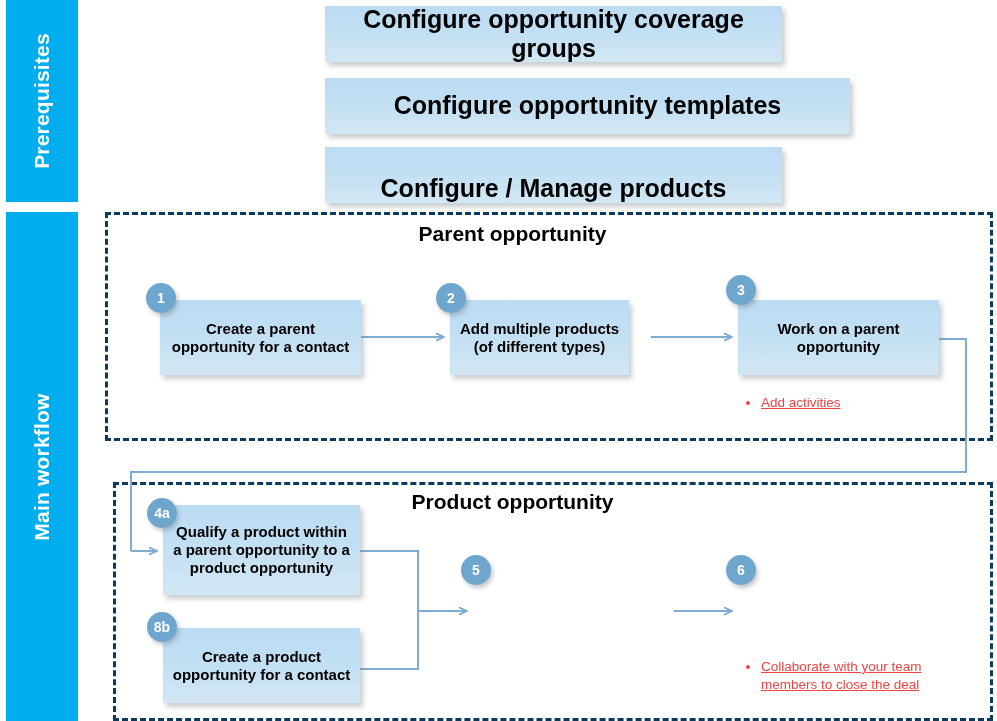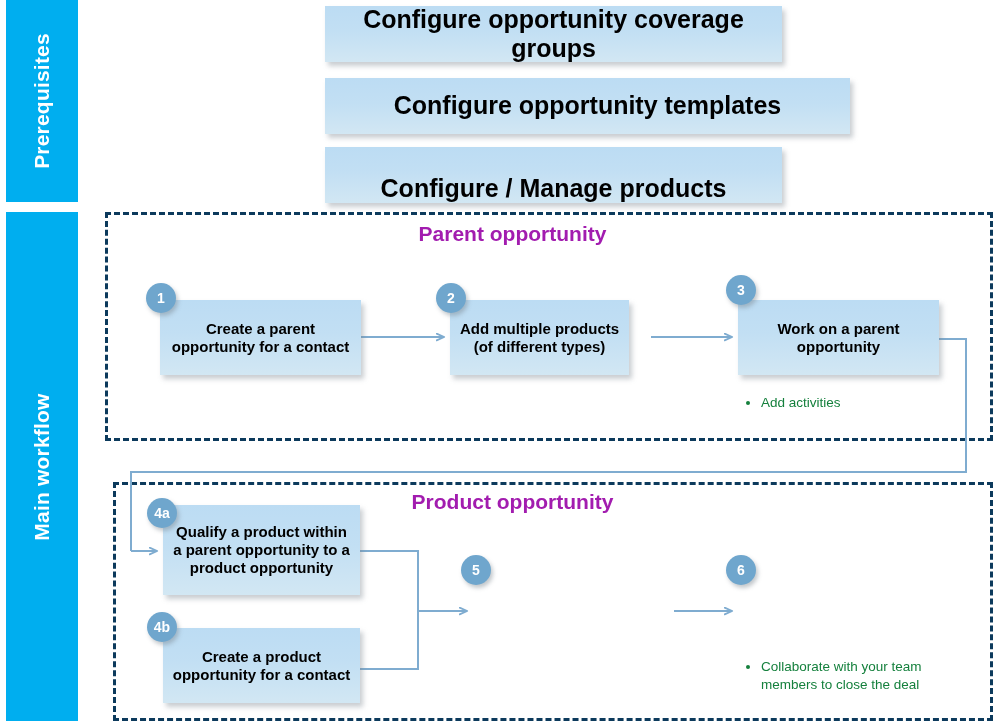--- a/index.html
+++ b/index.html
@@ -74,21 +74,21 @@
     box-sizing: border-box;
     background: transparent;
   }
   #group-parent  { left: 105px; top: 212px; width: 888px; height: 229px; }
   #group-product { left: 113px; top: 482px; width: 880px; height: 239px; }
 
   .group-title {
     position: absolute;
     font-size: 21px;
     font-weight: bold;
-    color: #a21caf;
+    color: #000000;
     white-space: nowrap;
   }
   #title-parent  { left: 0; right: 0; top: 222px; text-align: center; padding-left: 28px; }
   #title-product { left: 0; right: 0; top: 490px; text-align: center; padding-left: 28px; }
 
   
   #step-1  { left: 160px; top: 300px; width: 201px; height: 75px; }
   #step-2  { left: 450px; top: 300px; width: 179px; height: 75px; }
   #step-3  { left: 738px; top: 300px; width: 201px; height: 75px; }
   #step-4a { left: 163px; top: 505px; width: 197px; height: 90px; }
@@ -116,22 +116,23 @@
   #badge-3  { left: 726px; top: 275px; }
   #badge-4a { left: 147px; top: 498px; }
   #badge-4b { left: 147px; top: 612px; }
   #badge-5  { left: 461px; top: 555px; }
   #badge-6  { left: 726px; top: 555px; }
 
   
   .note {
     position: absolute;
     font-size: 13.5px;
-    color: #15803d;
+    color: #ef4444;
     line-height: 1.36;
+    text-decoration: underline;
   }
   .note ul { margin: 0; padding-left: 16px; list-style: disc; }
   .note li { margin: 0; }
   #note-3 { left: 745px; top: 394px; width: 200px; }
   #note-6 { left: 745px; top: 658px; width: 185px; }
 
   
   #connectors {
     position: absolute;
     left: 0; top: 0;
@@ -205,21 +206,21 @@
   <div class="badge" id="badge-3">3</div>
 
   <div class="pbox step" id="step-4a">
     <span class="pbox-text">Qualify a product within a parent opportunity to a product opportunity</span>
   </div>
   <div class="badge" id="badge-4a">4a</div>
 
   <div class="pbox step" id="step-4b">
     <span class="pbox-text">Create a product opportunity for a contact</span>
   </div>
-  <div class="badge" id="badge-4b">4b</div>
+  <div class="badge" id="badge-4b">8b</div>
 
   <div class="badge" id="badge-5">5</div>
 
   <div class="badge" id="badge-6">6</div>
 
   <div class="note" id="note-3">
     <ul>
       <li>Add activities</li>
     </ul>
   </div>

